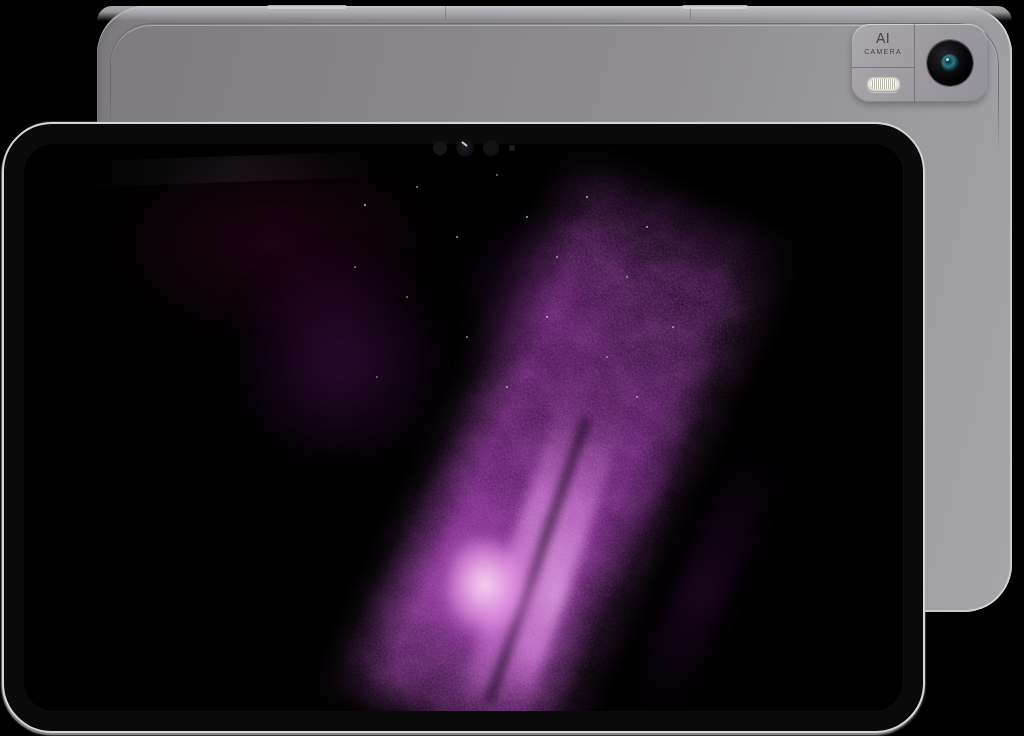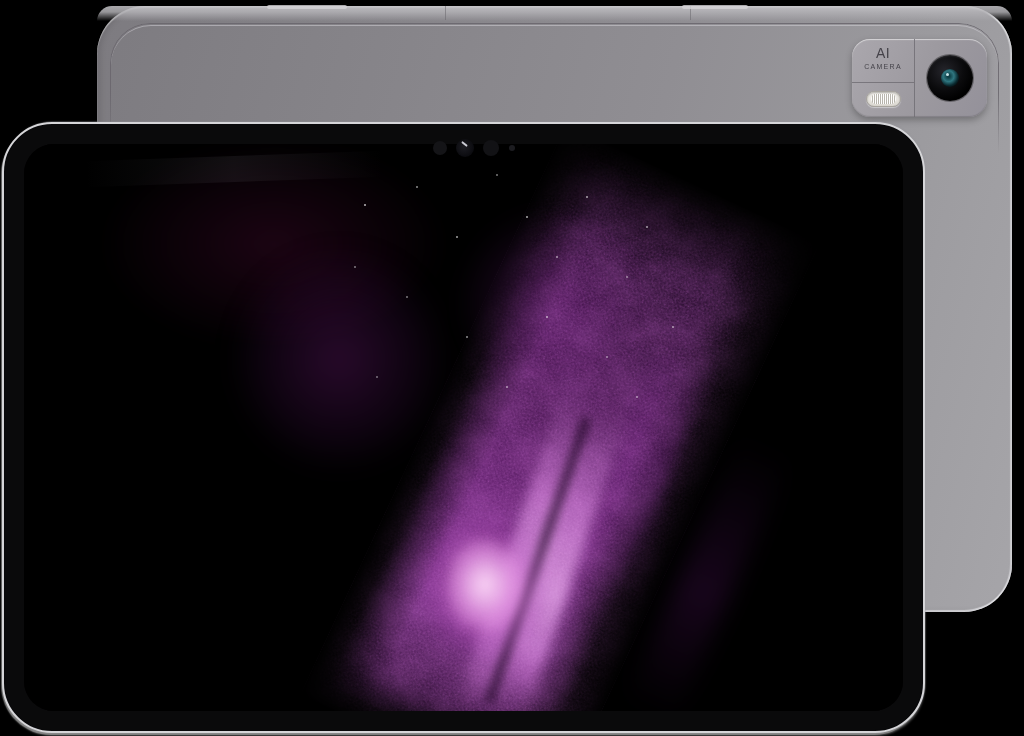--- a/index.html
+++ b/index.html
@@ -39,21 +39,21 @@
   }
   .back-seam{position:absolute;top:0;width:1px;height:14px;background:#6a686e;opacity:.55;}
   .back-seam.s1{left:348px;}
   .back-seam.s2{left:593px;}
   .edge-button{position:absolute;top:-1px;height:4px;border-radius:3px;background:#d3d2d6;opacity:.8;}
   .edge-button.b1{left:170px;width:80px;}
   .edge-button.b2{left:585px;width:66px;}
 
   
   .camera-module{
-    position:absolute;left:755px;top:33px;width:135px;height:78px;
+    position:absolute;left:755px;top:18px;width:135px;height:78px;
     border-radius:18px;
     background:linear-gradient(115deg,#aaa7ad 0%,#9c999f 55%,#94919a 100%);
     box-shadow:0 3px 7px rgba(0,0,0,.28),inset 0 1px 1px rgba(255,255,255,.55),inset 0 -1px 1px rgba(0,0,0,.15);
   }
   .cm-vline{position:absolute;left:62px;top:0;width:1px;height:100%;background:rgba(110,107,114,.8);}
   .cm-hline{position:absolute;left:0;top:43px;width:62px;height:1px;background:rgba(110,107,114,.8);}
   .cm-label{
     position:absolute;left:0;top:7px;width:62px;text-align:center;color:#45434a;line-height:1.1;
   }
   .cm-label .ai{font-size:14px;font-weight:500;letter-spacing:.5px;display:block;}

